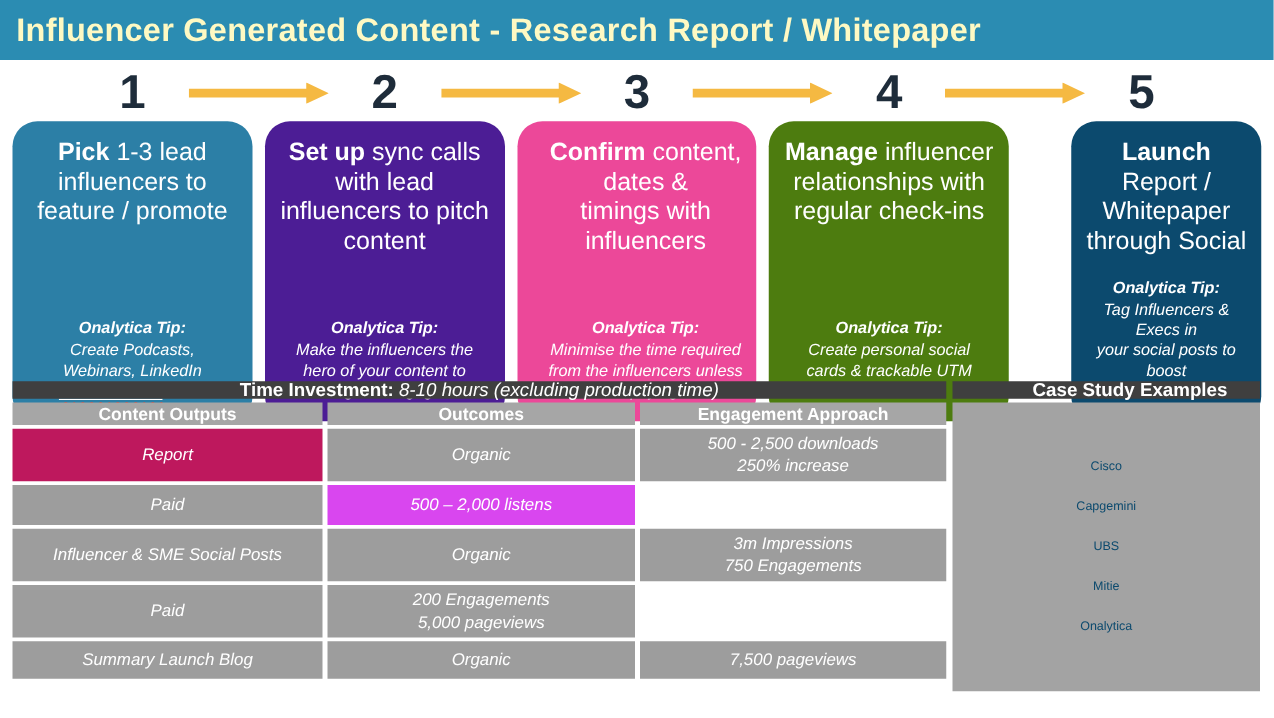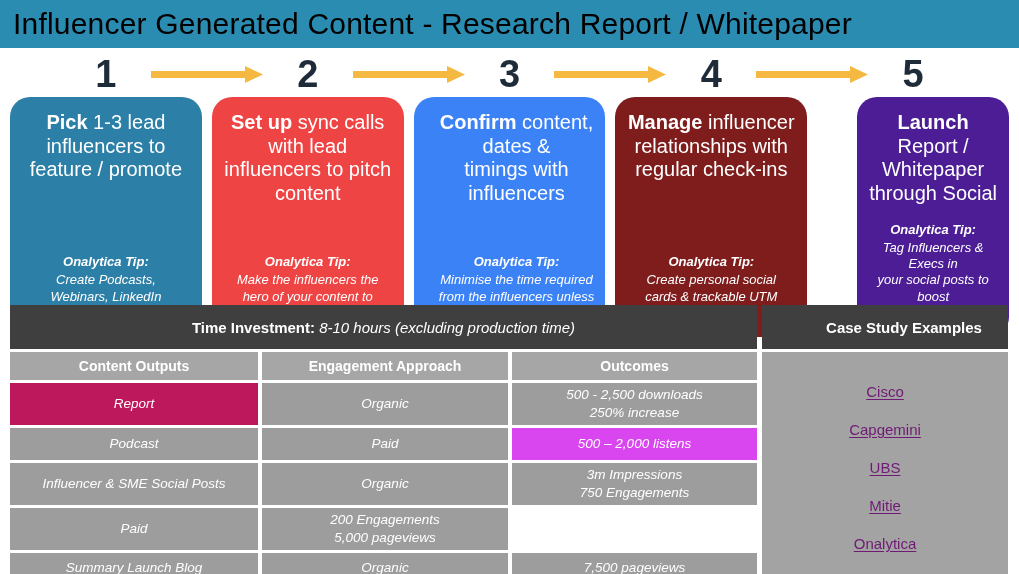--- a/index.html
+++ b/index.html
@@ -1,21 +1,21 @@
 <!DOCTYPE html>
 <html><head>
 <meta charset="utf-8">
 <style>
   * { margin: 0; padding: 0; box-sizing: border-box; }
   html, body { width: 1019px; height: 574px; background: #ffffff; overflow: hidden;
     font-family: "Liberation Sans", "DejaVu Sans", sans-serif; }
 
   
   .title-bar { height: 48px; display: flex; align-items: center; padding-left: 13px; }
-  .title-bar h1 { color: #000000; font-size: 30px; font-weight: normal; letter-spacing: 0.2px; }
+  .title-bar h1 { color: #fef9c3; font-size: 26px; font-weight: bold; letter-spacing: 0.2px; }
 
   
   .steps-header { position: relative; height: 49px; margin: 0 10px;
     display: grid; grid-template-columns: repeat(5, 1fr); gap: 10px; }
   .step-number { display: flex; align-items: center; justify-content: center;
     font-size: 38px; font-weight: bold; padding-top: 4px; }
   .step-arrow { position: absolute; top: 18px; width: 112px; height: 17px; }
   .step-arrow svg { display: block; }
   .arrow-1 { left: calc(19.7% - 56px); }
   .arrow-2 { left: calc(39.9% - 56px); }
@@ -32,38 +32,38 @@
   .card-tip { font-size: 13px; line-height: 1.25; font-style: italic; white-space: pre-line; }
   .card-tip .tip-label { font-weight: bold; display: block; margin-bottom: 2px; }
   .misspell { text-decoration: underline wavy; text-decoration-thickness: 1px;
     text-underline-offset: 4px; }
   .misspell .inner { color: #ffffff; text-decoration: underline; text-decoration-thickness: 1px;
     text-underline-offset: 2px; }
 
   
   .tables { display: flex; margin: 9px 10px 0 10px; }
   .main-table { width: 747px; }
-  .bar-header { height: 44px; display: flex; align-items: center; justify-content: center;
+  .bar-header { height: 14px; display: flex; align-items: center; justify-content: center;
     color: #ffffff; font-size: 15px; }
   .bar-header .bold { font-weight: bold; }
   .bar-header .italic { font-style: italic; white-space: pre; }
   .trow { display: grid; grid-template-columns: 248px 246px 245px; column-gap: 4px;
     margin-top: 3px; }
   .tcell { display: flex; align-items: center; justify-content: center; text-align: center;
     color: #ffffff; }
-  .col-head { height: 28px; font-weight: bold; font-size: 14px; }
+  .col-head { height: 18px; font-weight: bold; font-size: 14px; }
   .data-cell { font-style: italic; font-size: 13.5px; line-height: 1.35; white-space: pre-line; }
   .h42 .tcell { height: 42px; }
   .h32 .tcell { height: 32px; }
   .h30 .tcell { height: 30px; }
 
   .case-table { width: 246px; margin-left: 5px; display: flex; flex-direction: column; }
   .case-body { margin-top: 3px; height: 231px; display: flex; flex-direction: column;
     align-items: center; justify-content: center; row-gap: 21px; }
-  .case-link { color: #701a75; font-size: 15px; text-decoration: underline;
+  .case-link { color: #0c4a6e; font-size: 10px; 
     text-underline-offset: 2px; cursor: pointer; }
 </style>
 </head>
 <body>
 
 <header class="title-bar" style="background-color: rgb(43, 140, 178);">
   <h1>Influencer Generated Content - Research Report / Whitepaper</h1>
 </header>
 
 <div class="steps-header" style="color: rgb(30, 44, 58);">
@@ -105,56 +105,56 @@
     <div class="card-title"><span class="bold">Pick</span><span> 1-3 lead
 influencers to
 feature / promote</span></div>
     <div class="card-tip">
       <span class="tip-label">Onalytica Tip:</span><span>Create Podcasts,
 Webinars, LinkedIn
 </span><span class="misspell" style="color: rgb(204, 59, 47);"><span class="inner">articles,Twitter</span></span><span> chats</span>
     </div>
   </div>
 
-  <div class="card" style="background-color: #ef4444; align-items: center;">
+  <div class="card" style="background-color: #4c1d95; align-items: center;">
     <div class="card-title"><span class="bold">Set up</span><span> sync calls
 with lead
 influencers to pitch
 content</span></div>
     <div class="card-tip">
       <span class="tip-label">Onalytica Tip:</span><span>Make the influencers the
 hero of your content to
 drive organic engagement</span>
     </div>
   </div>
 
-  <div class="card" style="background-color: #3b82f6; padding-left: 24px;">
+  <div class="card" style="background-color: #ec4899; padding-left: 24px;">
     <div class="card-title"><span class="bold">Confirm</span><span> content,
 dates &amp;
 timings with
 influencers</span></div>
     <div class="card-tip">
       <span class="tip-label">Onalytica Tip:</span><span>Minimise the time required
 from the influencers unless
 you are paying them</span>
     </div>
   </div>
 
-  <div class="card" style="background-color: #7f1d1d;">
+  <div class="card" style="background-color: #4d7c0f;">
     <div class="card-title"><span class="bold">Manage</span><span> influencer
 relationships with
 regular check-ins</span></div>
     <div class="card-tip">
       <span class="tip-label">Onalytica Tip:</span><span>Create personal social
 cards &amp; trackable UTM
 links</span>
     </div>
   </div>
 
-  <div class="card" style="background-color: #4c1d95; margin-left: 40px;">
+  <div class="card" style="background-color: #0c4a6e; margin-left: 40px;">
     <div class="card-title"><span class="bold">Launch</span><span> Report /
 Whitepaper
 through Social</span></div>
     <div class="card-tip">
       <span class="tip-label">Onalytica Tip:</span><span>Tag Influencers &amp; Execs in
 your social posts to boost
 reach</span>
     </div>
   </div>
 </div>
@@ -162,33 +162,32 @@
 <div class="tables">
 
   <div class="main-table">
     <div class="bar-header" style="background-color: rgb(63, 63, 63);">
       <span class="bold">Time Investment:</span>
         <span class="italic"> 8-10 hours (excluding production time)</span>
     </div>
 
     <div class="trow">
       <div class="tcell col-head" style="background-color: rgb(166, 166, 166);">Content Outputs</div>
+      <div class="tcell col-head" style="background-color: rgb(166, 166, 166);">Outcomes</div>
       <div class="tcell col-head" style="background-color: rgb(166, 166, 166);">Engagement Approach</div>
-      <div class="tcell col-head" style="background-color: rgb(166, 166, 166);">Outcomes</div>
     </div>
 
     <div class="trow h42">
       <div class="tcell data-cell" style="background-color: #be185d;">Report</div>
       <div class="tcell data-cell" style="background-color: rgb(157, 157, 157);">Organic</div>
       <div class="tcell data-cell" style="background-color: rgb(157, 157, 157);">500 - 2,500 downloads
 250% increase</div>
     </div>
 
     <div class="trow h32">
-      <div class="tcell data-cell" style="background-color: rgb(157, 157, 157);">Podcast</div>
       <div class="tcell data-cell" style="background-color: rgb(157, 157, 157);">Paid</div>
       <div class="tcell data-cell" style="background-color: #d946ef;">500 – 2,000 listens</div>
     </div>
 
     <div class="trow h42">
       <div class="tcell data-cell" style="background-color: rgb(157, 157, 157);">Influencer &amp; SME Social Posts</div>
       <div class="tcell data-cell" style="background-color: rgb(157, 157, 157);">Organic</div>
       <div class="tcell data-cell" style="background-color: rgb(157, 157, 157);">3m Impressions
 750 Engagements</div>
     </div>

